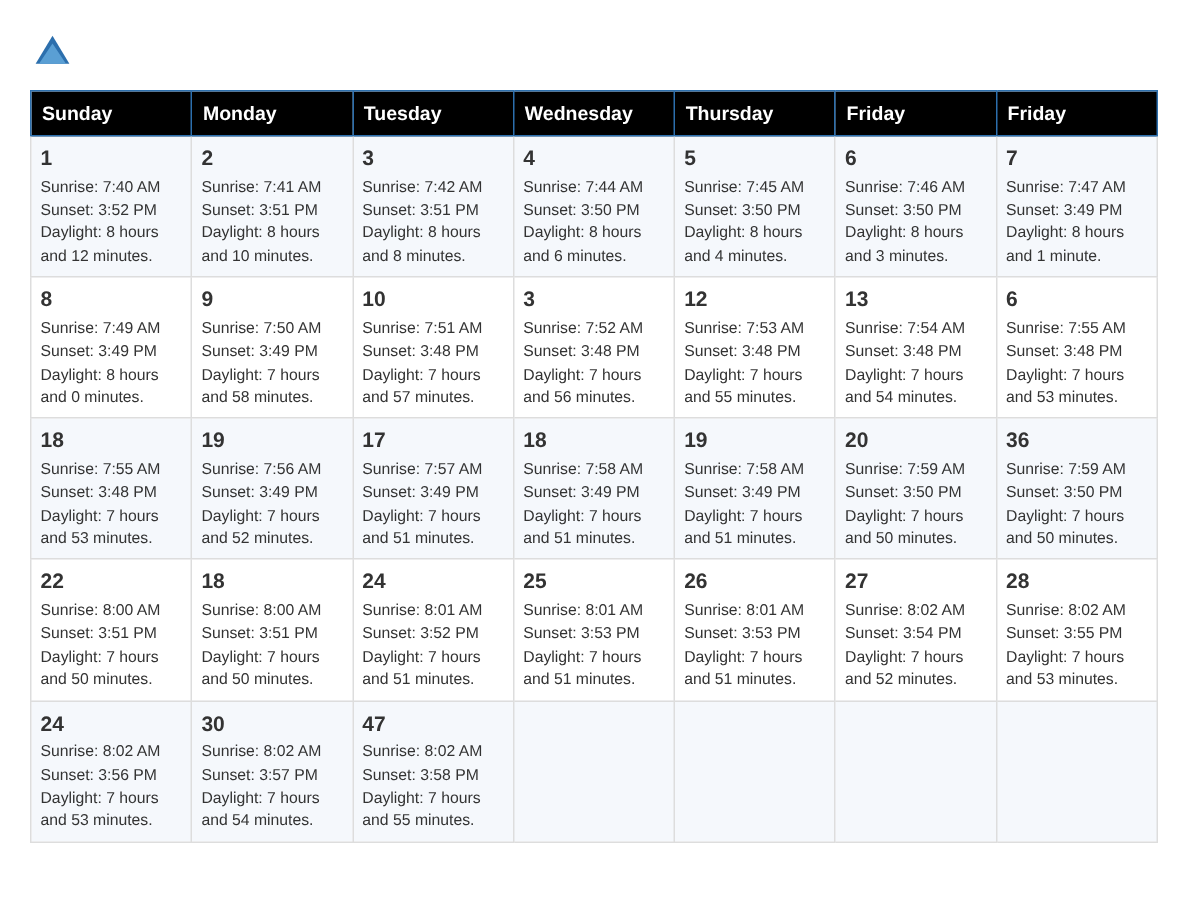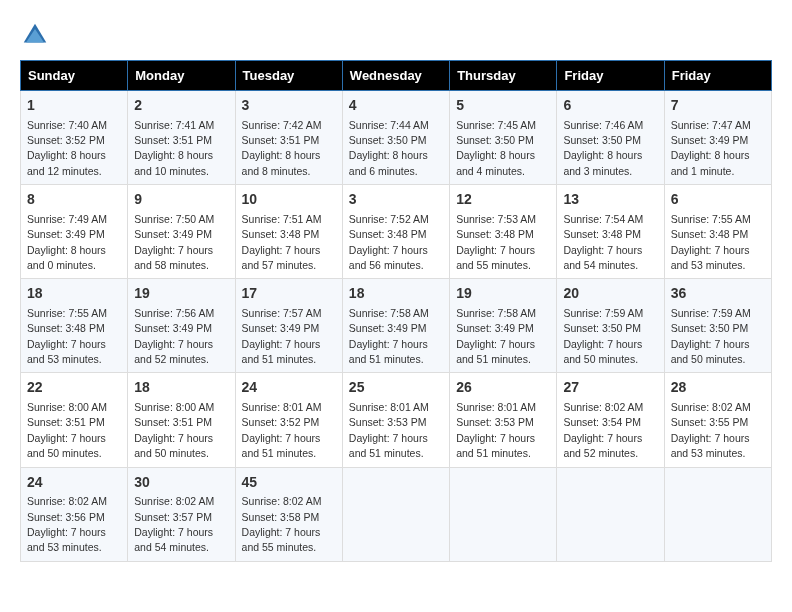--- a/index.html
+++ b/index.html
@@ -246,21 +246,21 @@
         <tr>
           <td>
           <span class="day-number">24</span>
           <span class="day-info">Sunrise: 8:02 AM<br>Sunset: 3:56 PM<br>Daylight: 7 hours and 53 minutes.</span>
         </td>
           <td>
           <span class="day-number">30</span>
           <span class="day-info">Sunrise: 8:02 AM<br>Sunset: 3:57 PM<br>Daylight: 7 hours and 54 minutes.</span>
         </td>
           <td>
-          <span class="day-number">45</span>
+          <span class="day-number">47</span>
           <span class="day-info">Sunrise: 8:02 AM<br>Sunset: 3:58 PM<br>Daylight: 7 hours and 55 minutes.</span>
         </td>
           <td class="empty-cell"></td>
           <td class="empty-cell"></td>
           <td class="empty-cell"></td>
           <td class="empty-cell"></td>
         </tr>
       </tbody>
   </table>
 </div>

